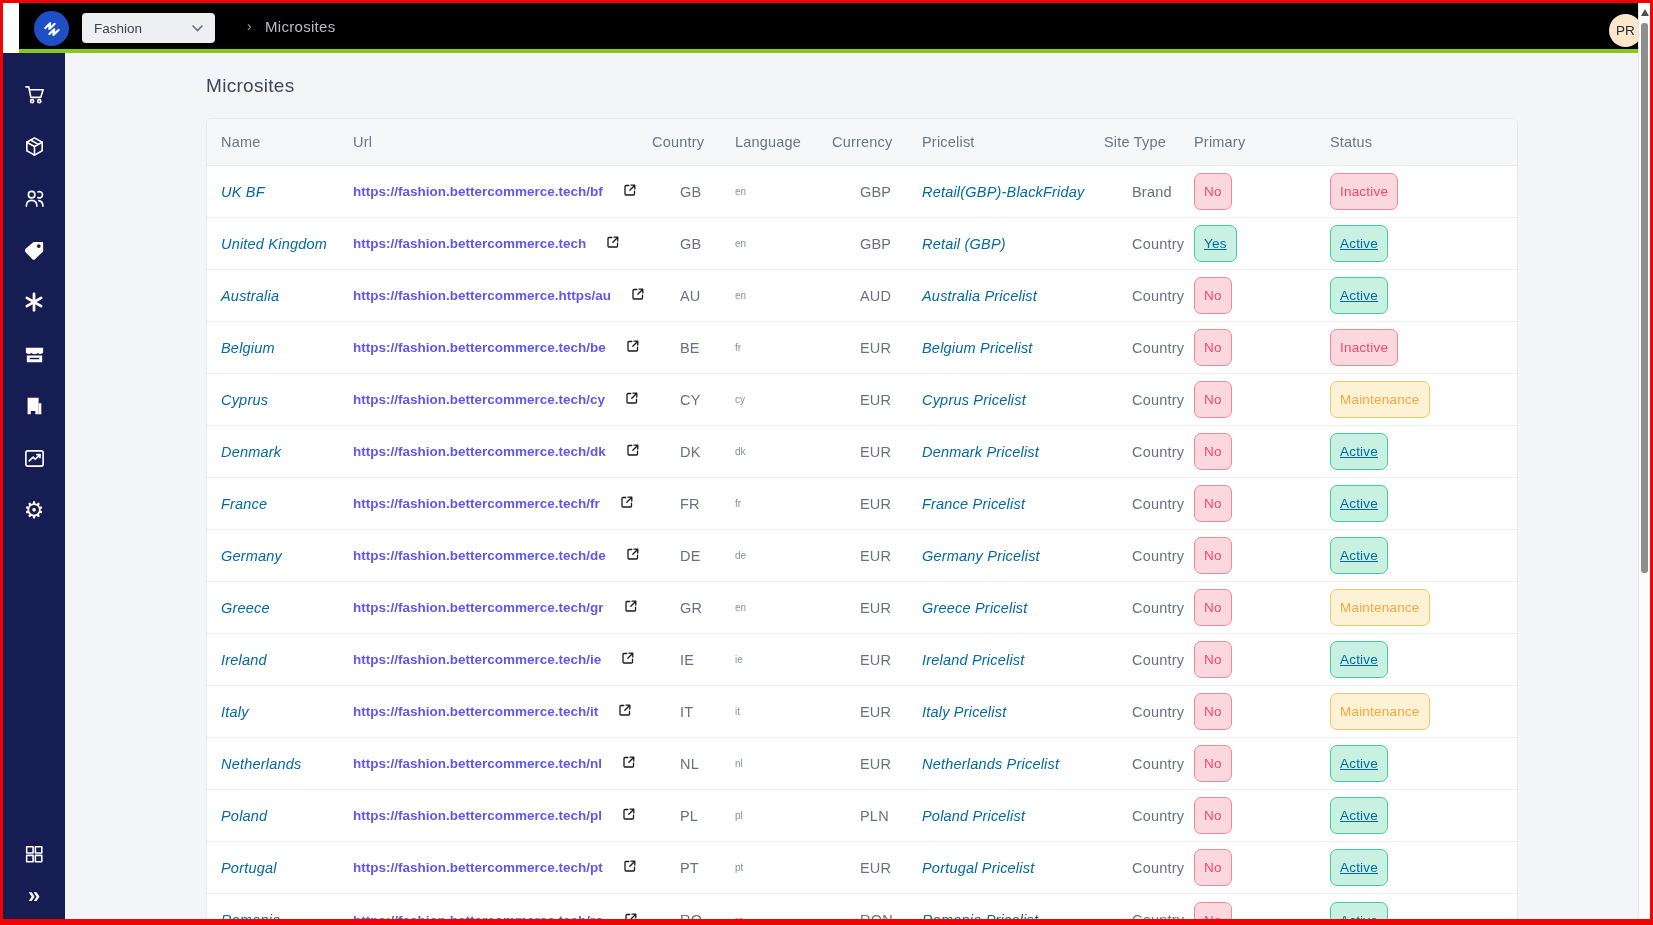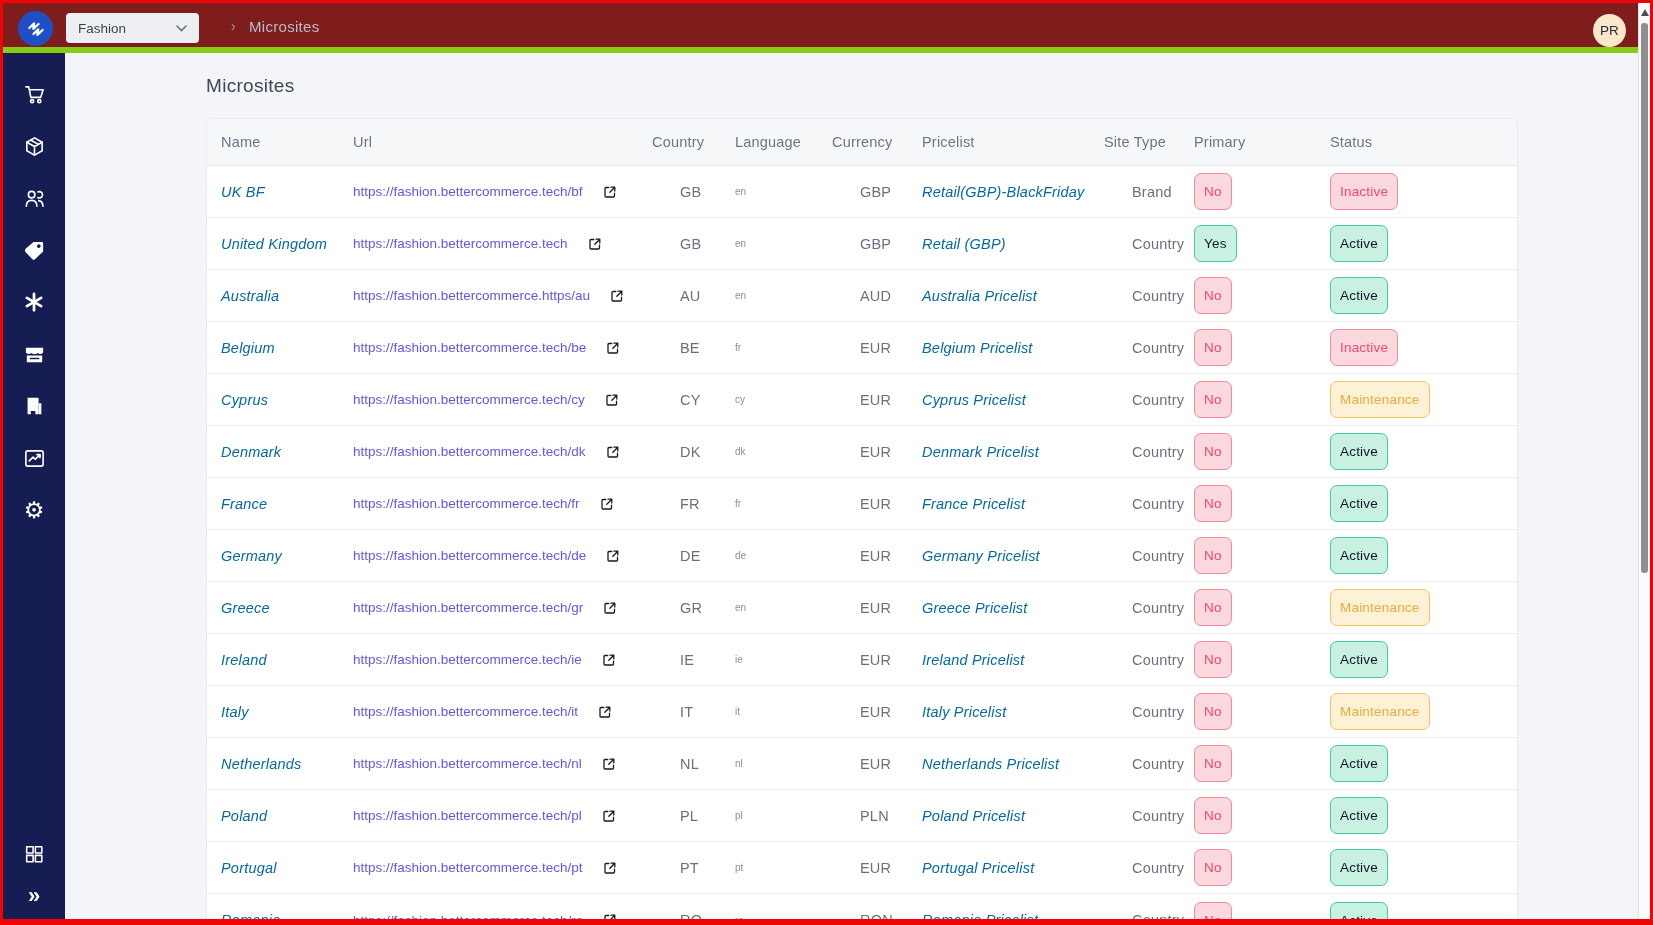--- a/index.html
+++ b/index.html
@@ -2,22 +2,22 @@
 <html><head>
 <meta charset="utf-8">
 <style>
   * { margin:0; padding:0; box-sizing:border-box; }
   html,body { background:#ffffff; }
   body { font-family:"Liberation Sans", sans-serif; }
   .frame { position:relative; width:1653px; height:925px; background:#ffffff;
            border:3px solid #ee0404; border-bottom-width:6px; overflow:hidden; }
 
   
-  .topbar { position:absolute; left:0; top:0; right:12px; height:50px; background:#7f1d1d;
-            border-bottom:6px solid #84cc16; display:flex; align-items:center; z-index:5; }
+  .topbar { position:absolute; left:16px; top:0; right:12px; height:50px; background:#000000;
+            border-bottom:4px solid #84cc16; display:flex; align-items:center; z-index:5; }
   .logo { position:absolute; left:15px; top:8px; width:35px; height:35px; border-radius:50%;
           background:#1e4fc4; display:flex; align-items:center; justify-content:center; cursor:pointer; }
   .store-select { position:absolute; left:63px; top:10px; width:133px; height:30px; background:#edeff2;
                   border-radius:4px; display:flex; align-items:center; justify-content:space-between;
                   padding:0 12px; cursor:pointer; }
   .store-select .val { font-size:13.5px; color:#3c4251; }
   .crumb-sep { position:absolute; left:228px; top:15px; font-size:14px; color:#9aa0aa; }
   .crumb { position:absolute; left:246px; top:15px; font-size:15px; color:#b7bdc7; letter-spacing:.3px; }
   .avatar { position:absolute; left:1590px; top:11px; width:33px; height:33px; border-radius:50%;
             background:#fbe7cb; display:flex; align-items:center; justify-content:center;
@@ -48,27 +48,27 @@
   .page-title { font-size:19px; font-weight:500; color:#3f4656; letter-spacing:.3px; margin-bottom:21px; }
 
   .card { width:1312px; background:#ffffff; border:1px solid #e7e9ee; border-radius:6px; }
   .grid-row { display:grid; grid-template-columns:132px 299px 83px 97px 90px 182px 90px 136px 1fr;
               align-items:center; padding:0 14px; }
   .thead { height:47px; background:#f6f7f9; border-bottom:1px solid #e7e9ee; border-radius:6px 6px 0 0; }
   .th { font-size:14.5px; font-weight:400; color:#6d7484; letter-spacing:.2px; }
   .trow { height:52px; border-bottom:1px solid #eceef2; background:#ffffff; }
   .trow:last-child { border-bottom:none; }
   .lnk { color:#0369a1; font-size:14.5px; text-decoration:none; cursor:pointer; letter-spacing:.2px;font-style:italic; }
-  .url-wrap { display:flex; align-items:center; gap:21px; }
+  .url-wrap { display:flex; gap:21px;font-weight:bold; }
   .url { color:#6157e8; font-size:13.5px; text-decoration:none; cursor:pointer; }
   .gray { color:#697080; font-size:14.5px; letter-spacing:.2px;margin-left:28px; }
   .gray-lt { color:#8a8f9b; font-size:10px; }
   .badge { display:inline-block; font-size:13.5px; padding:10px 9px; border-radius:7px; border:1px solid; letter-spacing:.2px; }
   .b-red    { color:#ef4b69; background:#fbd7de; border-color:#f4899c; }
-  .b-green  { color:#0f172a; background:#c8f1e1; border-color:#41cc9c; }
+  .b-green  { color:#0369a1; background:#c8f1e1; border-color:#41cc9c;text-decoration:underline; }
   .b-yellow { color:#f0a93e; background:#fdf2d6; border-color:#f2c569; }
   .ext-icon svg { display:block; }
 </style>
 </head>
 <body>
 
 <div class="frame">
 
   <div class="topbar">
     <div class="logo">

